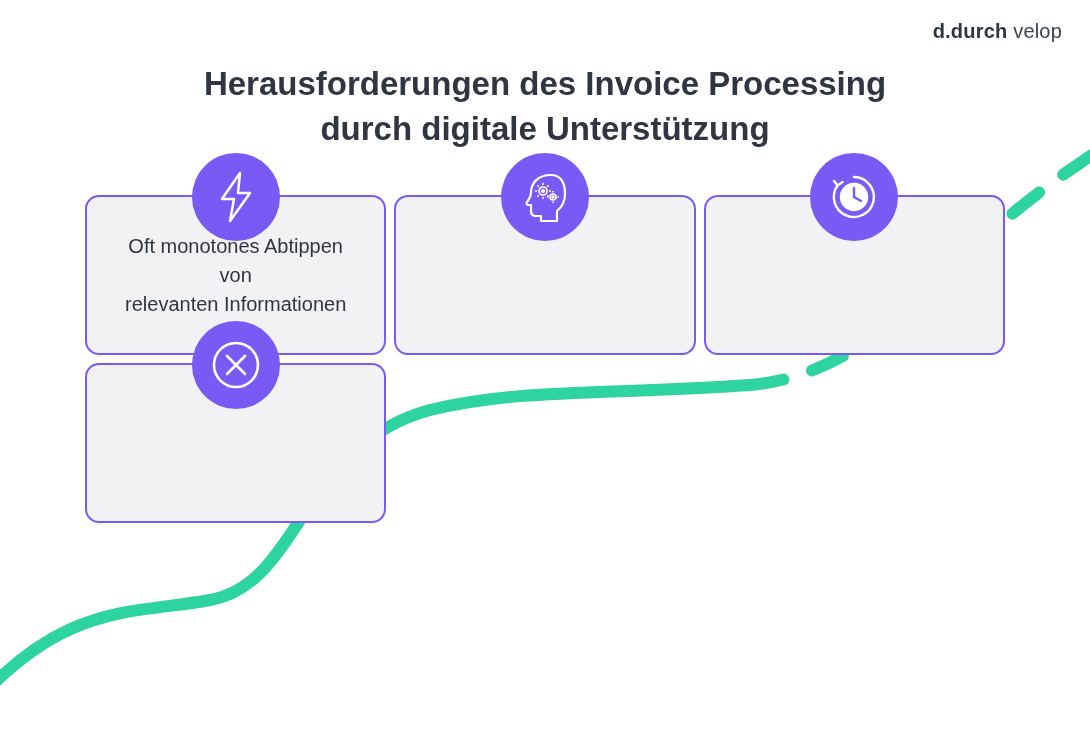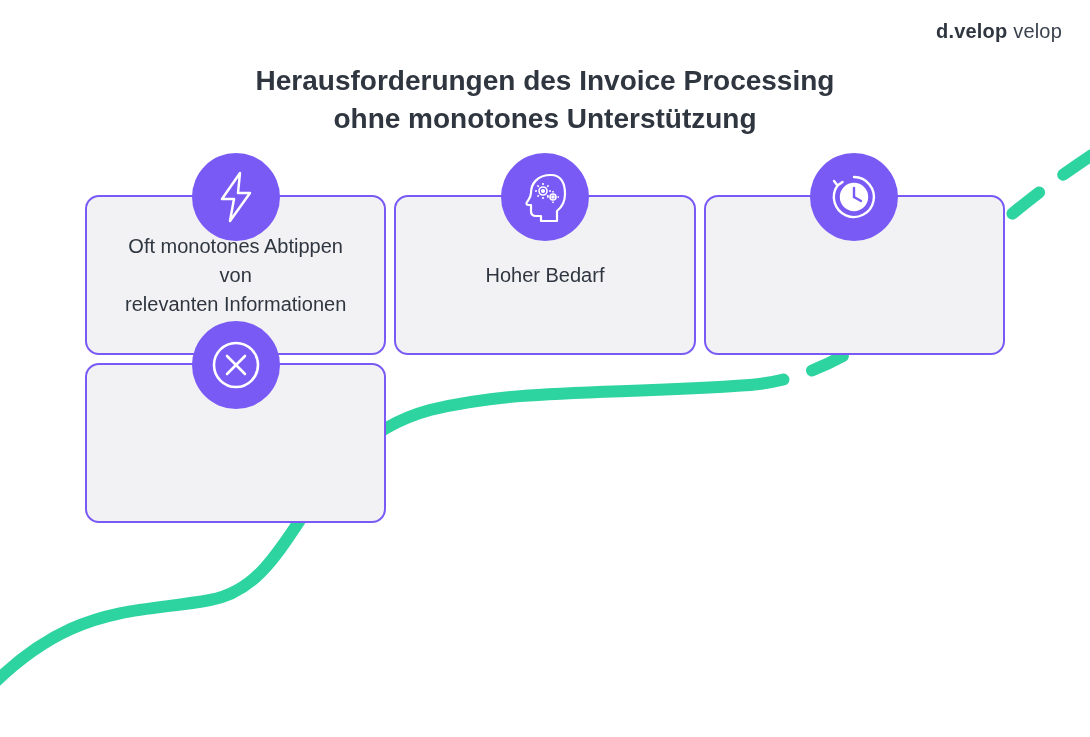--- a/index.html
+++ b/index.html
@@ -27,21 +27,21 @@
 
   
   .title {
     width: 100%;
     text-align: center;
     position: absolute;
     top: 62px;
     left: 0;
     color: #2f3640;
     font-weight: 700;
-    font-size: 28px;
+    font-size: 33px;
     line-height: 1.35;
   }
 
   
   .swoosh {
     position: absolute;
     inset: 0;
     width: 1090px;
     height: 737px;
     pointer-events: none;
@@ -98,26 +98,26 @@
 <body>
 
 <svg class="swoosh" viewBox="0 0 1090 737">
 
   <path d="M -40 720 C 60 600, 130 615, 210 600 C 300 585, 300 445, 430 410 C 520 388, 610 395, 750 385" fill="none" stroke="#2dd4a0" stroke-width="12" stroke-linecap="round"></path>
 
   <path d="M 750 385 C 810 380, 870 350, 940 280 C 1010 210, 1060 175, 1130 130" fill="none" stroke="#2dd4a0" stroke-width="12" stroke-linecap="round" stroke-dasharray="34 30"></path>
 </svg>
 
 <div class="brand">
-  <span class="strong">d.velop</span><span class="light"> velop</span>
+  <span class="strong">d.durch</span><span class="light"> velop</span>
 </div>
 
 <div class="title">
   <div>Herausforderungen des Invoice Processing</div>
-  <div>ohne monotones Unterstützung</div>
+  <div>durch digitale Unterstützung</div>
 </div>
 
 <div class="grid">
 
   <div class="card">
     <div class="icon-badge">
       <svg width="44" height="52" viewBox="0 0 44 52">
         <path d="M26 2 L8 28 H20 L16 50 L36 22 H24 L26 2 Z" fill="none" stroke="#ffffff" stroke-width="2.5" stroke-linejoin="round" stroke-linecap="round"></path>
       </svg>
     </div>
@@ -151,21 +151,20 @@
           <g>
             <line x1="36" y1="23.5" x2="36" y2="22"></line>
             <line x1="36" y1="32.5" x2="36" y2="34"></line>
             <line x1="31.5" y1="28" x2="30" y2="28"></line>
             <line x1="40.5" y1="28" x2="42" y2="28"></line>
           </g>
         </g>
       </svg>
     </div>
     <div class="text">
-      <div>Hoher Bedarf</div>
     </div>
   </div>
 
   <div class="card">
     <div class="icon-badge">
       <svg width="58" height="58" viewBox="0 0 58 58">
         <g fill="none" stroke="#ffffff" stroke-width="2.4" stroke-linecap="round" stroke-linejoin="round">
 
           <path d="M 29 9
                    A 20 20 0 1 1 12.5 17.5"></path>

